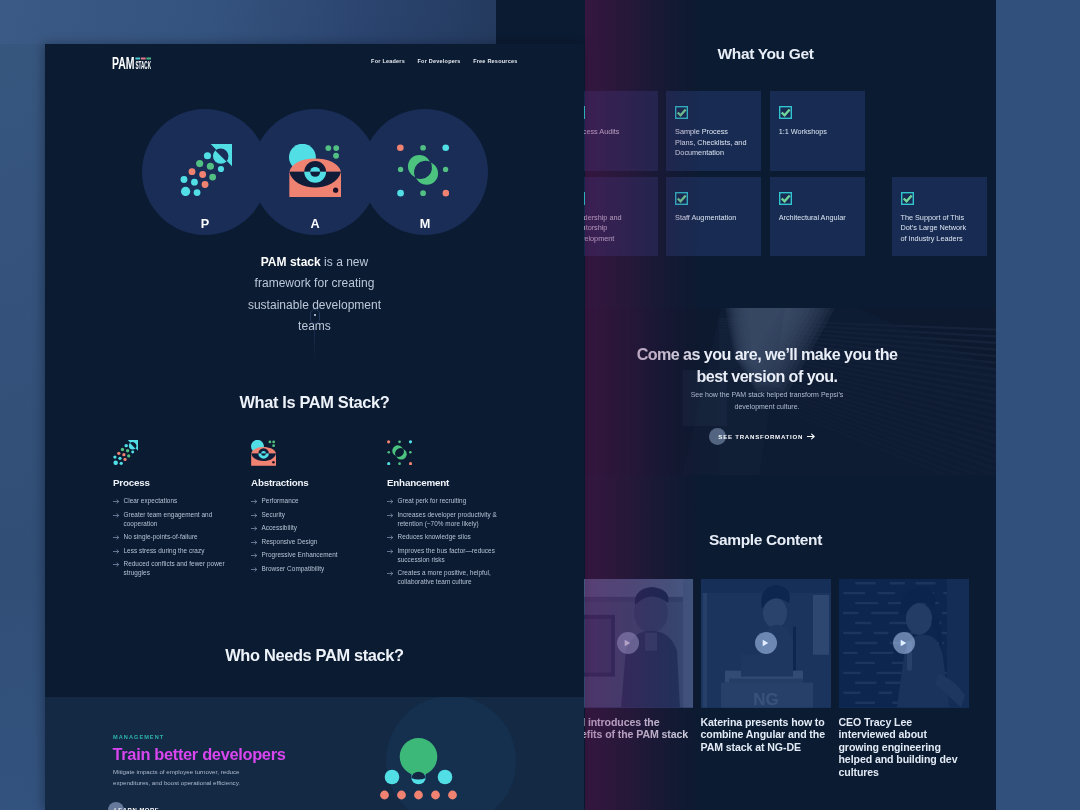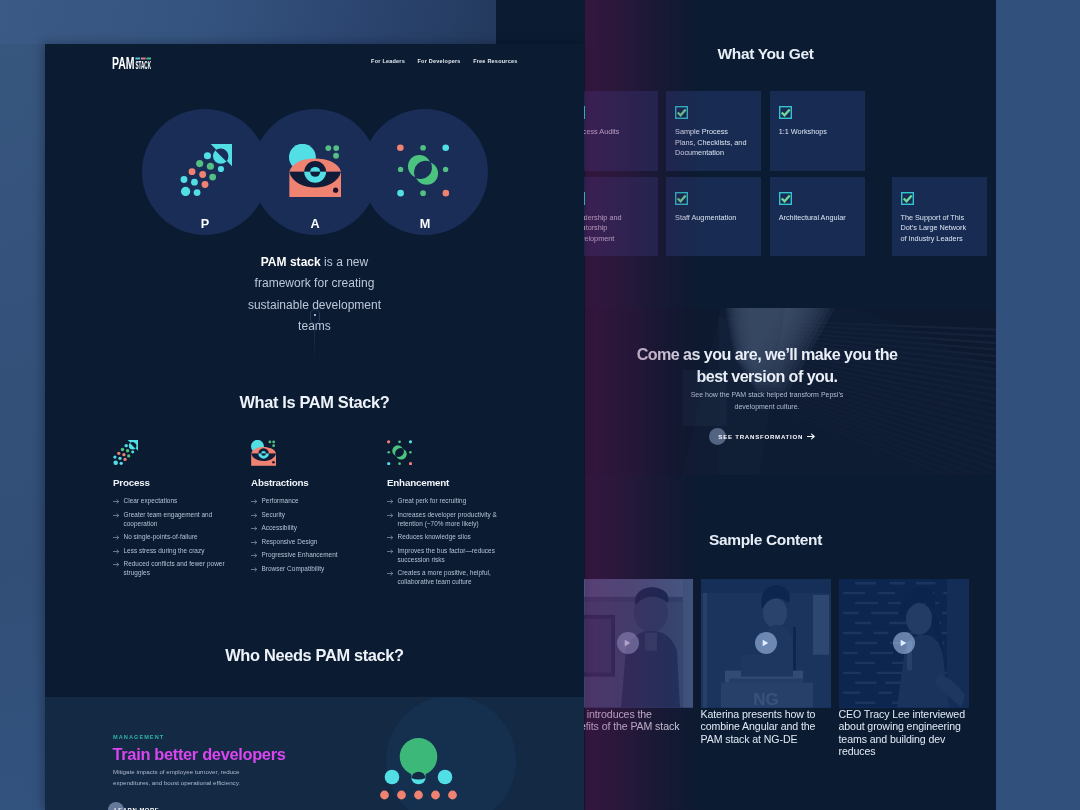--- a/index.html
+++ b/index.html
@@ -51,22 +51,22 @@
   .sc-thumb { position:relative; width:130px; height:128.5px; overflow:hidden;
      background:#1d2c44; }
   .thumb-art { position:absolute; inset:0; width:100%; height:100%;
      filter:saturate(.30) brightness(.58) contrast(.95); }
   .sc-thumb::after { content:""; position:absolute; inset:0; pointer-events:none;
      background:#32507f; mix-blend-mode:color; opacity:.85; }
   .sc-play { position:absolute; left:50%; top:50%; width:22px; height:22px;
      margin:-11px 0 0 -11px; border-radius:50%; background:rgba(190,200,220,.55);
      display:flex; align-items:center; justify-content:center; }
   .sc-play svg { display:block; }
-  .sc-cap { width:127px; font-size:10.6px; color:#e2eaf5; line-height:1.19;
-     letter-spacing:-0.1px; }
+  .sc-cap { margin-top:8px; width:127px; font-size:10.6px; color:#e2eaf5; line-height:1.19;
+     letter-spacing:-0.1px;font-weight:bold; }
 
   
   .purple-glow { position:absolute; left:585px; top:0; width:118px; height:810px;
      pointer-events:none; }
   .purple-glow .pg-mul { position:absolute; inset:0; mix-blend-mode:multiply;
      background:linear-gradient(90deg, rgba(182,152,178,1) 0%, rgba(196,174,192,1) 42%,
        rgba(216,202,214,1) 72%, rgba(238,232,238,1) 92%, rgba(255,255,255,1) 100%); }
   .purple-glow .pg-scr { position:absolute; inset:0; mix-blend-mode:screen;
      background:linear-gradient(90deg, rgba(62,8,44,.74) 0%, rgba(52,10,44,.52) 42%,
        rgba(38,12,42,.28) 72%, rgba(26,10,34,.10) 92%, rgba(0,0,0,0) 100%); }
@@ -388,21 +388,21 @@
   <path d="M66 70 q6 -14 18 -14 q16 0 20 22 l6 51 H58 Z" fill="#434b68"></path>
   <path d="M100 95 q16 6 26 22 l-4 12 -26 -24 Z" fill="#4a5270"></path>
   <rect x="68" y="62" width="5" height="30" rx="2" fill="#5d6484"></rect>
  </svg>
          <div class="sc-play">
               <svg viewBox="0 0 10 11" width="7" height="8">
                 <path d="M1 0.8 L9 5.5 L1 10.2 Z" fill="#e8edf6"></path>
               </svg>
             </div>
           </div>
-       <div class="sc-cap">CEO Tracy Lee interviewed about growing engineering teams and building dev reduces</div>
+       <div class="sc-cap">CEO Tracy Lee interviewed about growing engineering helped and building dev cultures</div>
         </div>
       </div>
   </div>
   <div class="purple-glow">
       <div class="pg-mul"></div>
       <div class="pg-scr"></div>
     </div>
 
   <div id="shotA">
 

